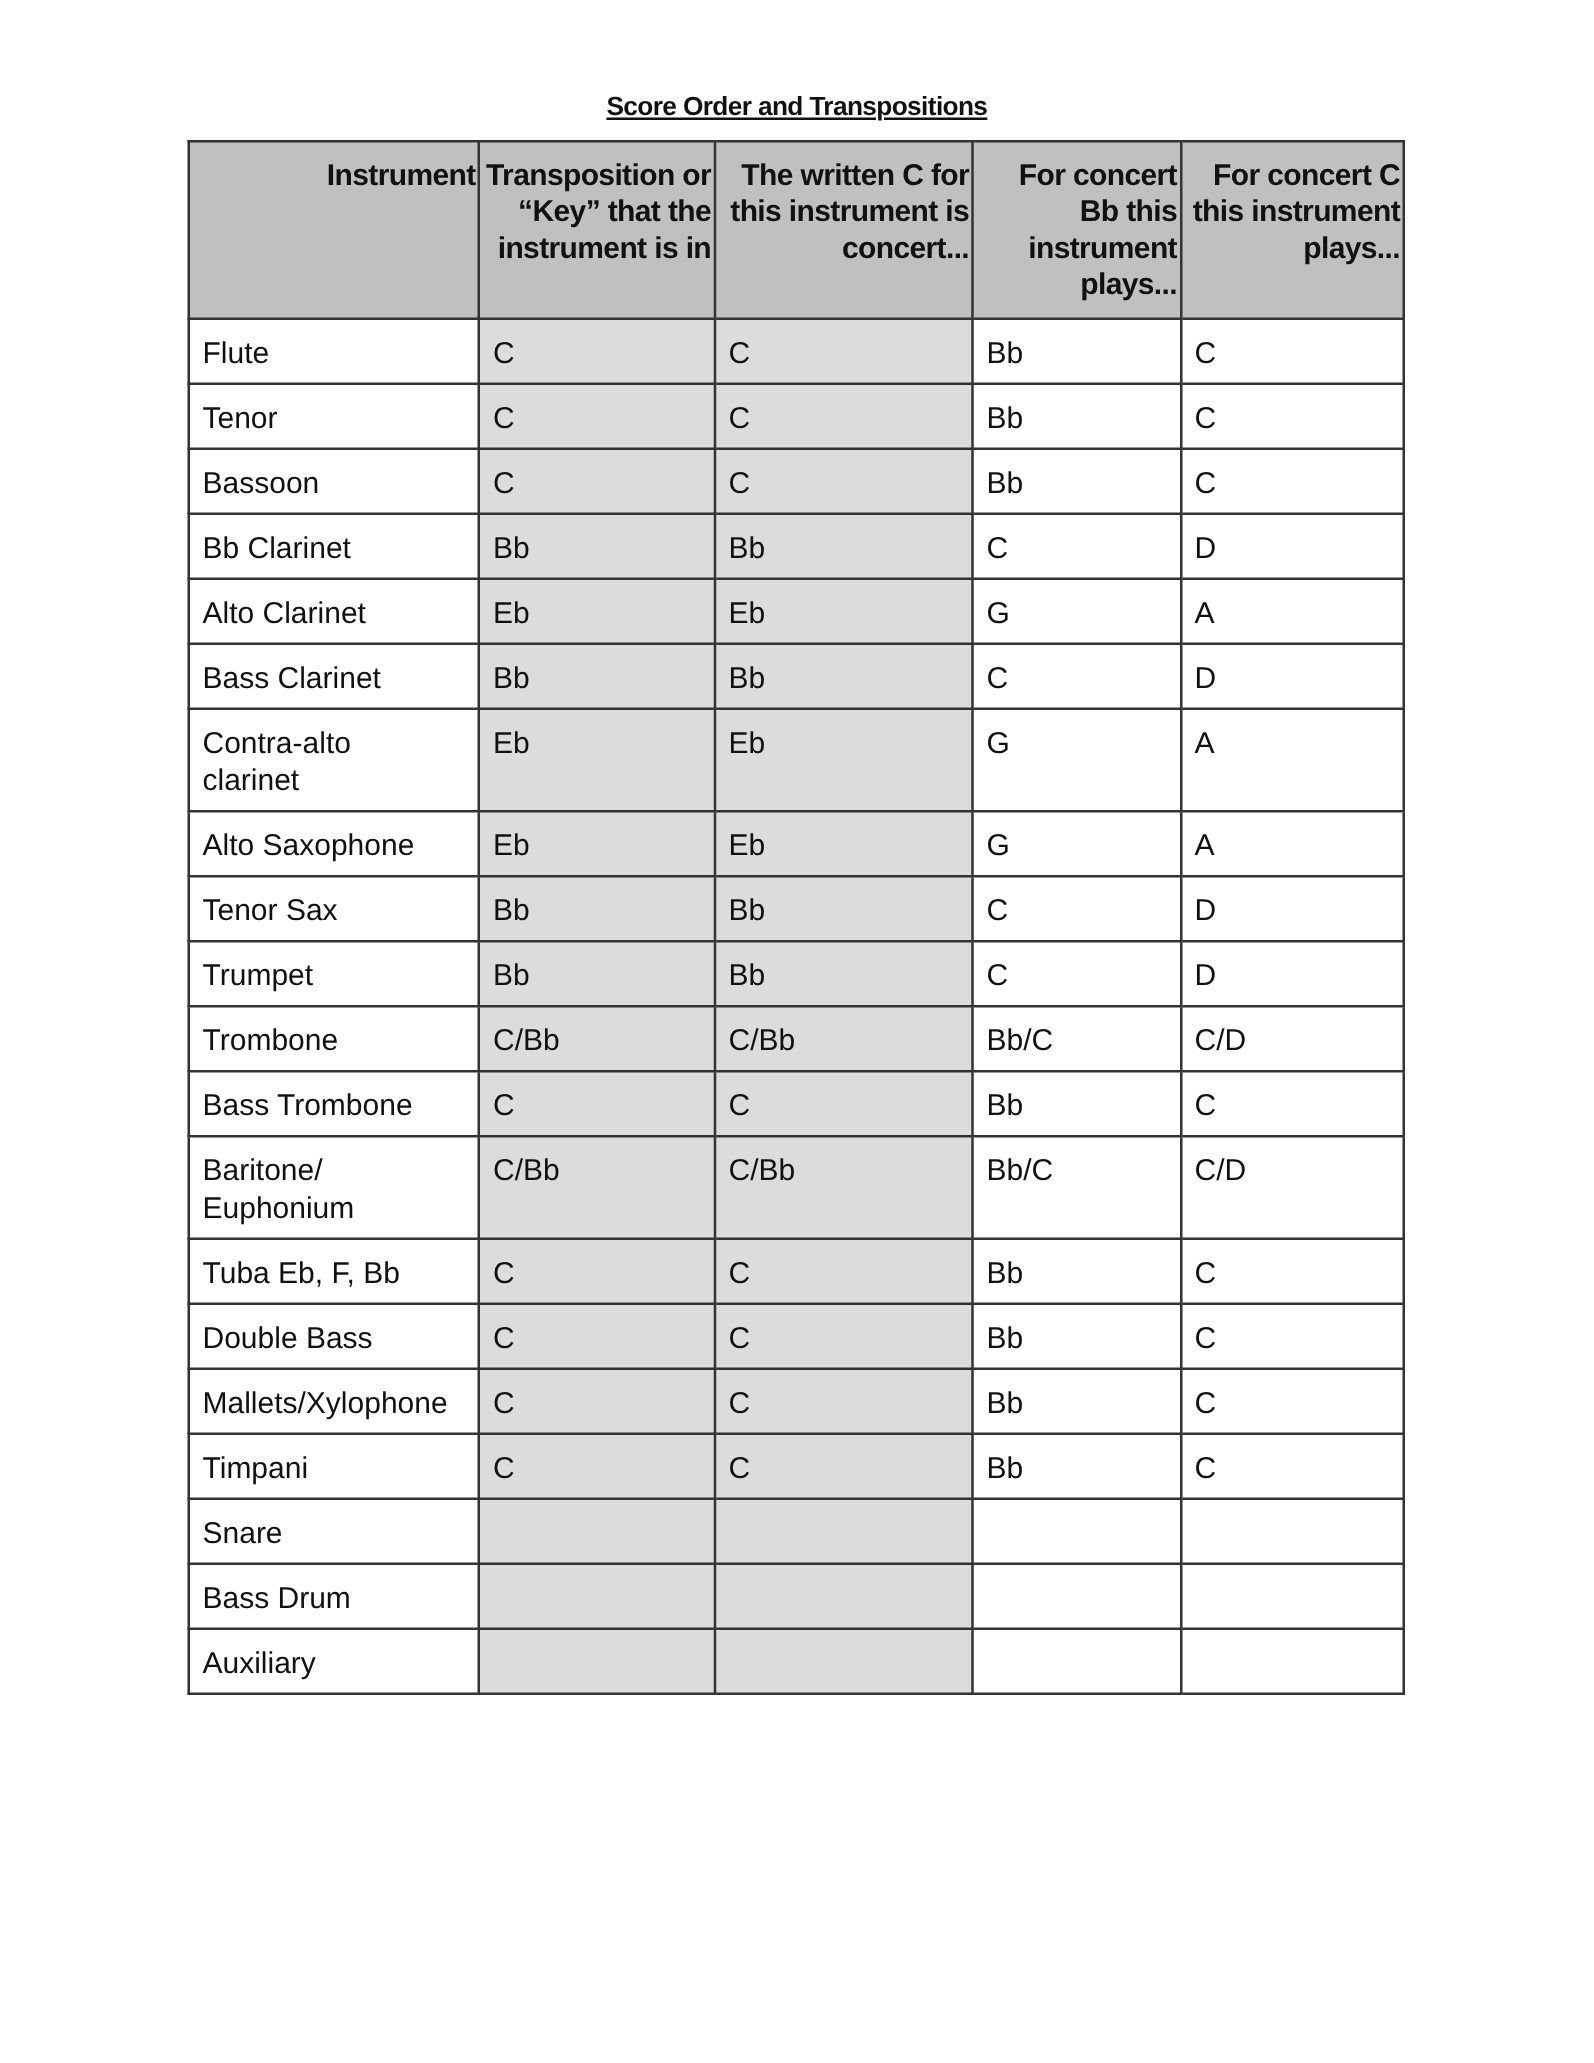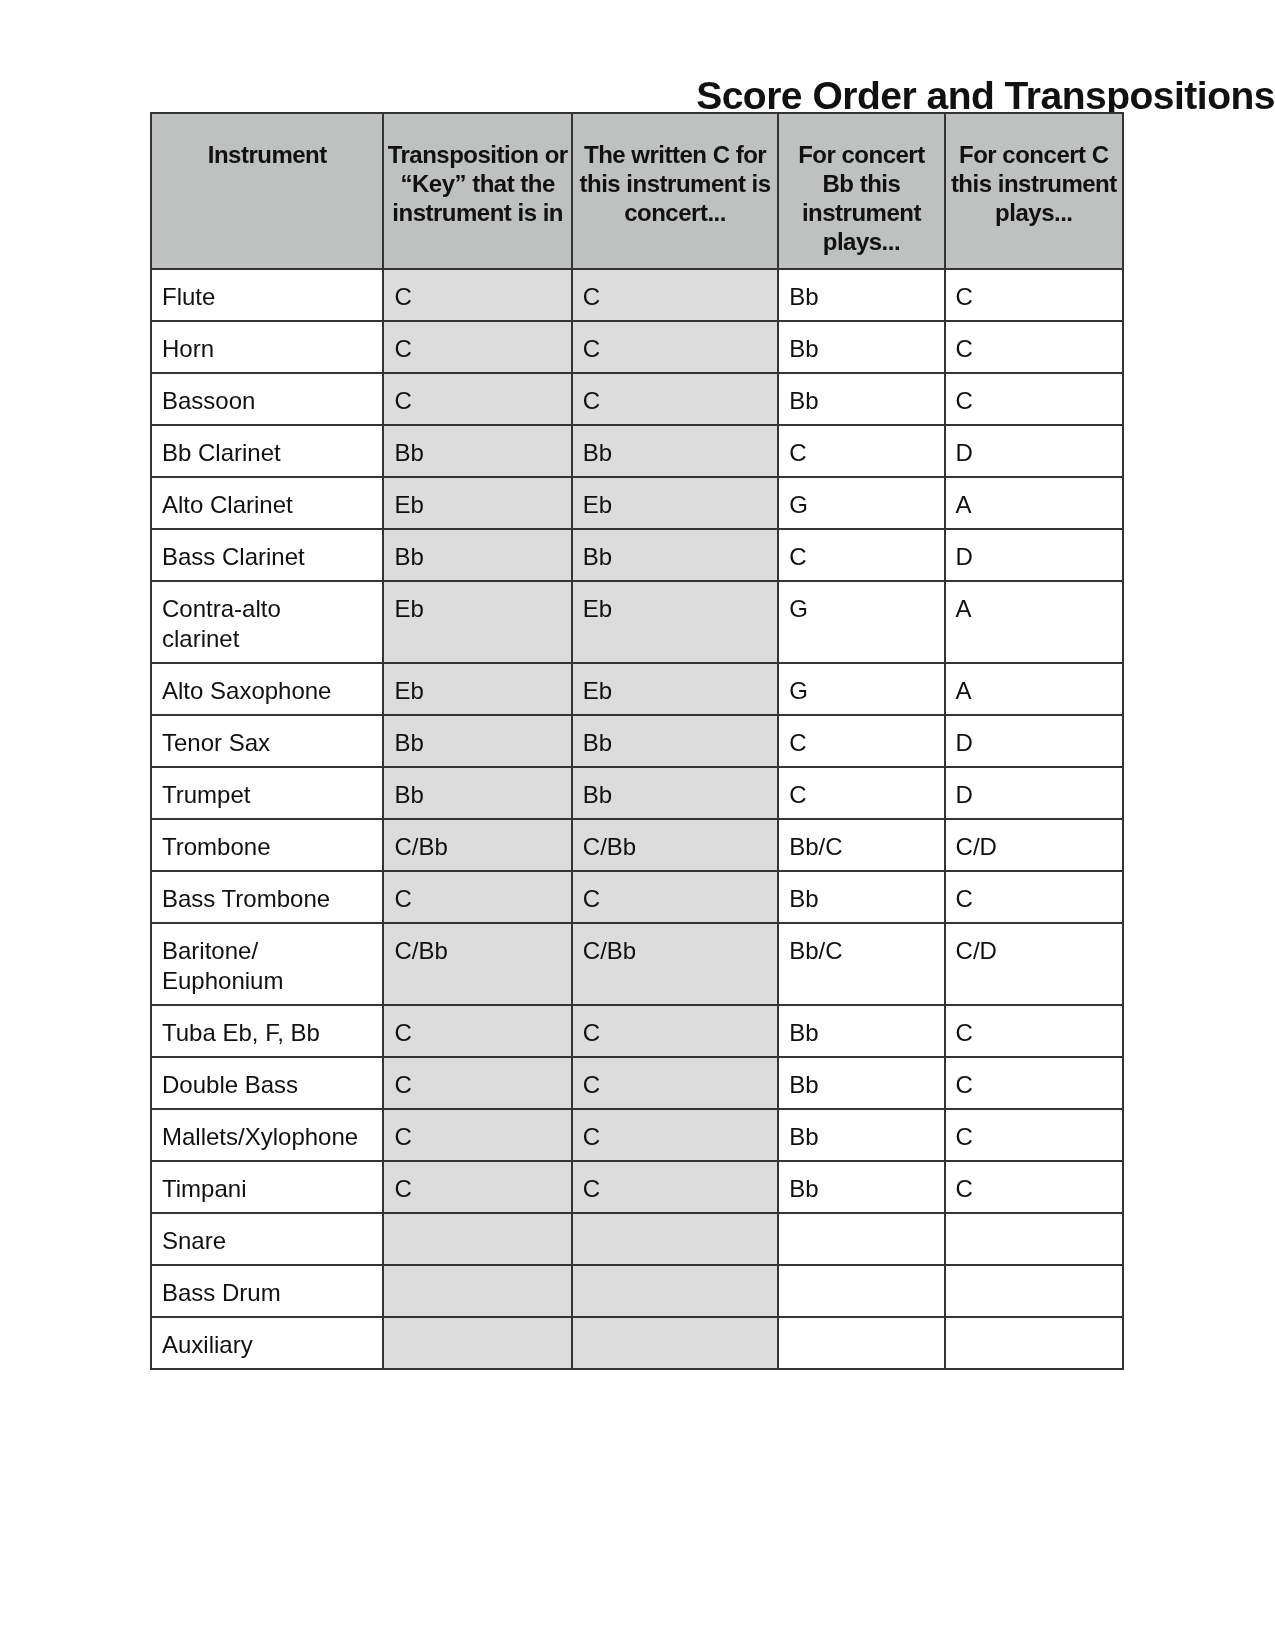--- a/index.html
+++ b/index.html
@@ -1,20 +1,20 @@
 <!DOCTYPE html>
 <html><head>
 <meta charset="utf-8">
 <style>
   html, body { margin: 0; padding: 0; background: #ffffff; }
   body { width: 1275px; height: 1650px; position: relative; font-family: "Liberation Sans", sans-serif; color: #111; }
-  .title { position: absolute; top: 74px; left: 0; width: 1275px; text-align: right; font-weight: bold; font-size: 39px; letter-spacing: -0.5px; }
+  .title { position: absolute; top: 74px; left: 0; width: 1275px; text-align: center; font-weight: bold; font-size: 21px; letter-spacing: -0.5px; text-decoration: underline; }
   table { position: absolute; left: 150px; top: 112px; border-collapse: collapse; width: 974px; table-layout: fixed; }
   th, td { border: 2px solid #333; vertical-align: top; }
-  th { background: #bfc0c0; font-weight: bold; font-size: 24px; line-height: 29px; text-align: center; padding: 26px 2px 10px 2px; height: 118px; letter-spacing: -0.5px; }
+  th { background: #bfc0c0; font-weight: bold; font-size: 24px; line-height: 29px; text-align: right; padding: 12px 2px 10px 2px; height: 118px; letter-spacing: -0.5px; }
   td { font-size: 24px; line-height: 30px; padding: 12px 10px 0 10px; height: 38px; text-align: left; }
   td.tall { height: 68px; }
   .shade { background: #dcdcdc; }
   col.c0 { width: 232px; } col.c1 { width: 188px; } col.c2 { width: 206px; } col.c3 { width: 166px; } col.c4 { width: 178px; }
 </style>
 </head>
 <body>
 
 <div class="title">Score Order and Transpositions</div>
 
@@ -37,21 +37,21 @@
   </thead>
   <tbody id="tbody">
       <tr>
         <td>Flute</td>
         <td class="shade">C</td>
         <td class="shade">C</td>
         <td>Bb</td>
         <td>C</td>
       </tr>
       <tr>
-        <td>Horn</td>
+        <td>Tenor</td>
         <td class="shade">C</td>
         <td class="shade">C</td>
         <td>Bb</td>
         <td>C</td>
       </tr>
       <tr>
         <td>Bassoon</td>
         <td class="shade">C</td>
         <td class="shade">C</td>
         <td>Bb</td>

